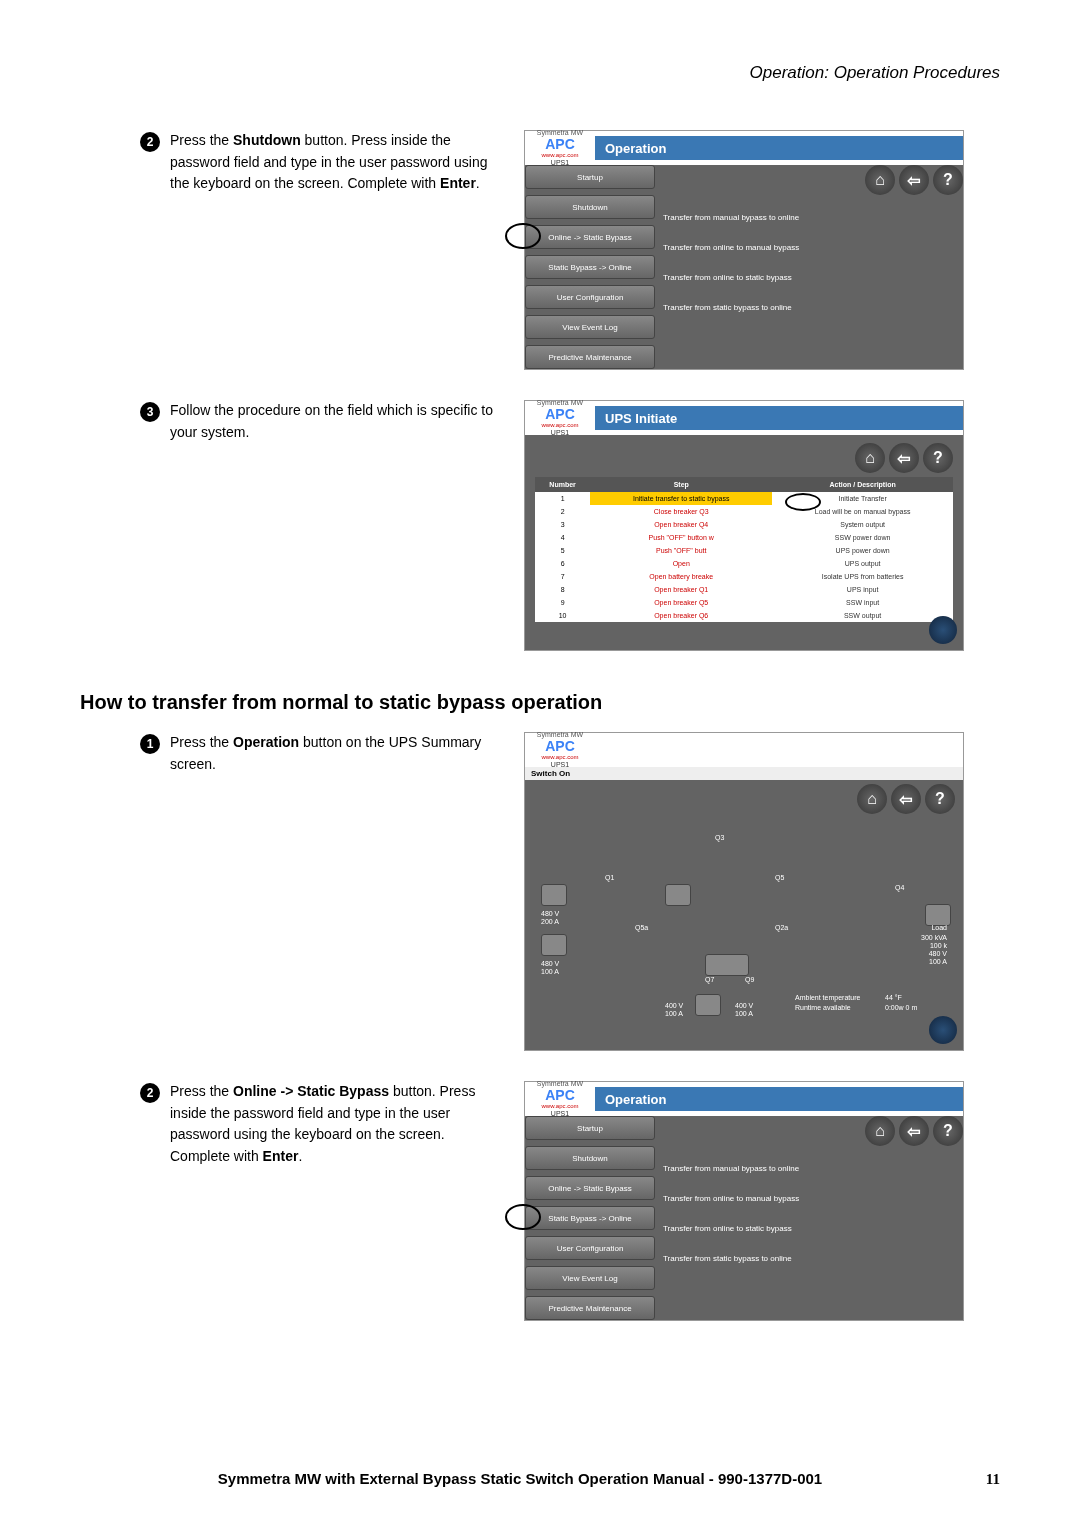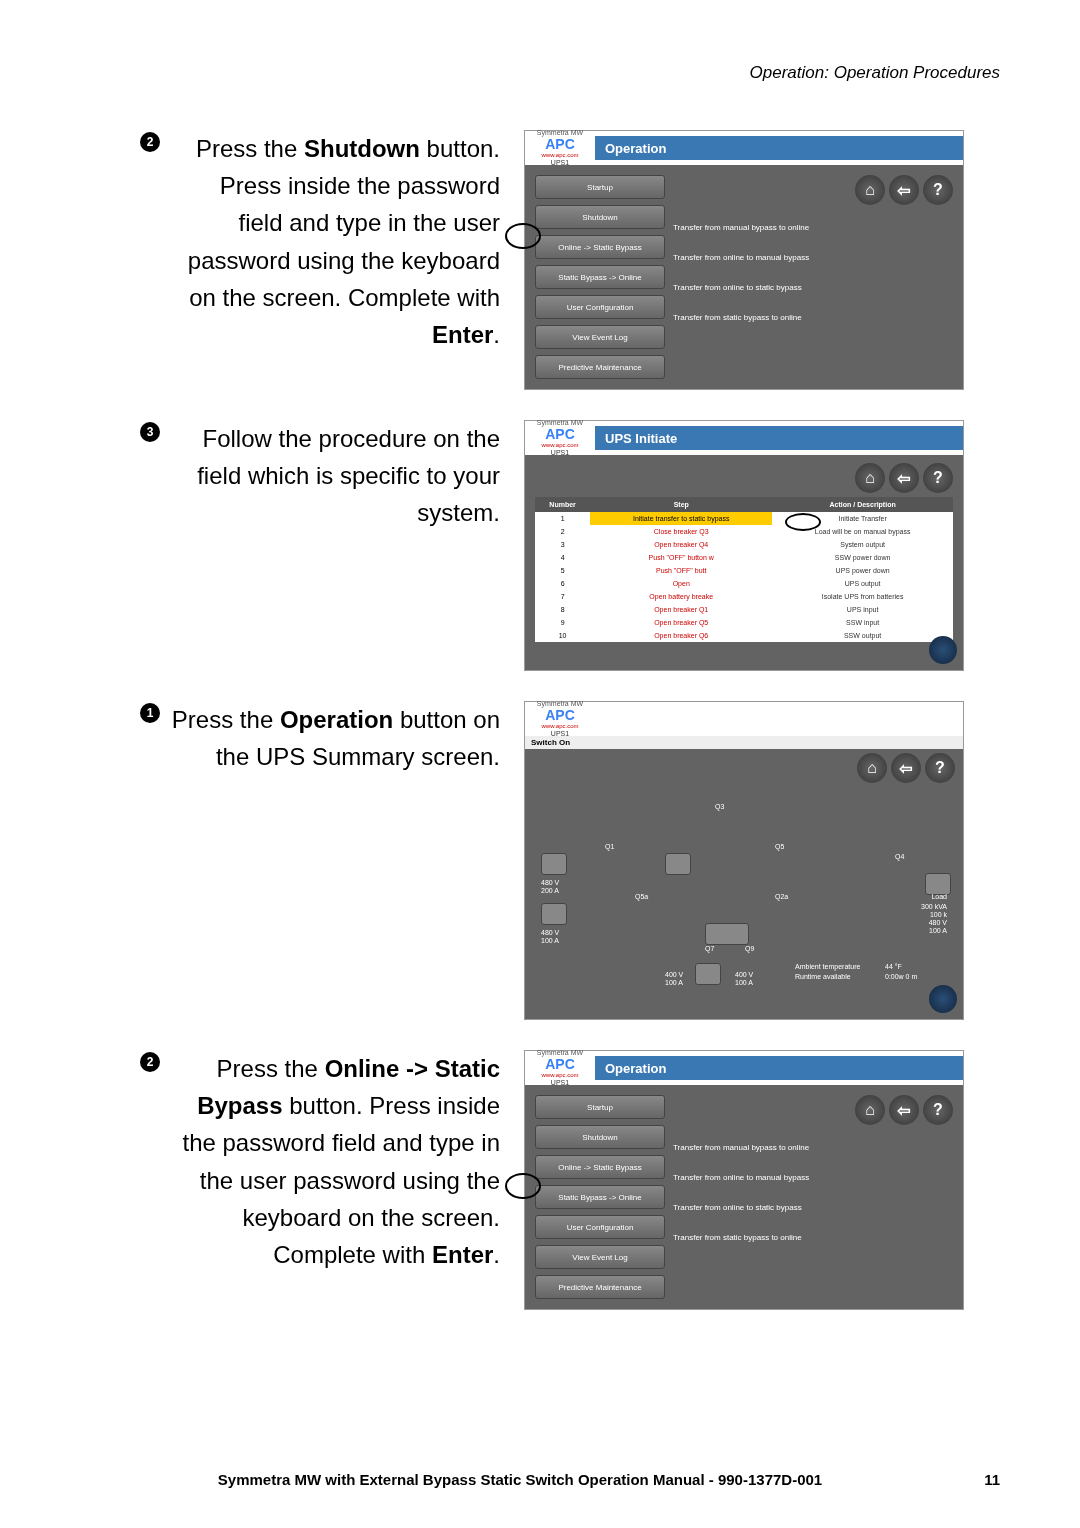--- a/index.html
+++ b/index.html
@@ -23,21 +23,21 @@
   .content { margin-top: 70px; }
   .row { display: flex; gap: 24px; margin-bottom: 30px; align-items: flex-start; }
   .left-col { flex: 0 0 420px; display: flex; gap: 10px; padding-left: 60px; }
   .marker {
     width: 20px; height: 20px; min-width: 20px;
     border-radius: 50%; background: #000; color: #fff;
     font-size: 12px; font-weight: bold;
     display: flex; align-items: center; justify-content: center;
     margin-top: 2px;
   }
-  .text { font-size: 24px; line-height: 1.55; text-align: right; }
+  .text { font-size: 14px; line-height: 1.55; }
   .bold { font-weight: bold; }
   .section-title { font-size: 20px; font-weight: bold; margin: 40px 0 18px 0; }
   .shot {
     width: 440px; border: 1px solid #999; background: #fff;
     position: relative;
   }
   .shot-header {
     display: flex; align-items: center; height: 34px;
     background: #fff; position: relative;
   }
@@ -51,21 +51,21 @@
   .title-bar {
     background: #3a78b4; color: #fff; font-size: 13px; font-weight: bold;
     height: 24px; display: flex; align-items: center; padding: 0 10px;
     flex: 1;
   }
   .status-badge {
     position: absolute; top: 3px; right: 10px;
     background: #0a0; color: #fff; font-size: 9px; padding: 2px 8px;
     border-radius: 3px;
   }
-  .shot-body { background: #636363; padding: 10px; display: flex; gap: 8px; }
+  .shot-body { background: #636363; display: flex; gap: 8px; }
   .op-left { width: 130px; display: flex; flex-direction: column; gap: 6px; }
   .op-right { flex: 1; display: flex; flex-direction: column; gap: 6px; position: relative; }
   .op-btn {
     background: linear-gradient(#888,#666); color:#fff; font-size: 8px;
     border: 1px solid #444; border-radius: 3px; height: 24px;
     display: flex; align-items: center; justify-content: center;
     text-align: center;
   }
   .op-label { color: #fff; font-size: 8px; height: 24px; display: flex; align-items: center; }
   .icon-row { display: flex; gap: 4px; justify-content: flex-end; margin-bottom: 4px; }
@@ -92,21 +92,21 @@
   .sys-bar { background:#eee; color:#000; font-size:8px; font-weight:bold; padding:2px 6px; }
   .diag { position:relative; height:190px; margin-top:6px; }
   .node { position:absolute; width:26px; height:22px; background:#888; border:1px solid #444; border-radius:3px; }
   .lbl { position:absolute; color:#fff; font-size:7px; }
   .footer {
     position: absolute; bottom: 40px; left: 80px; right: 80px;
     display: flex; justify-content: space-between; align-items: baseline;
     font-size: 15px;
   }
   .footer .f-left { font-weight: bold; flex:1; text-align:center; }
-  .footer .f-page { font-weight: bold; width:40px; text-align:right; }
+  .footer .f-page { font-weight: bold; width:40px; text-align:right;font-family:Liberation Serif, serif; }
   .nav-icon{ position:absolute; bottom:6px; right:6px; width:28px; height:28px; border-radius:50%; background:radial-gradient(#2a4f77,#11233a); }
 </style>
 </head>
 <body>
 
 <div class="header-right">Operation: Operation Procedures</div>
 
 <div class="content">
 
   <div class="row">
@@ -236,20 +236,21 @@
                 <td class="desc">SSW output</td>
               </tr>
             </tbody>
         </table>
         <div class="nav-icon"></div>
         <div class="pointer-circle" style="left:260px; top:58px; width:36px;height:18px;"></div>
       </div>
     </div>
   </div>
 
+  <h2 class="section-title">How to transfer from normal to static bypass operation</h2>
 
   <div class="row">
     <div class="left-col">
       <div class="marker">1</div>
       <div class="text">
         <span>Press the </span><span class="bold">Operation</span><span> button on the UPS Summary screen.</span>
       </div>
     </div>
     <div class="shot" style="position:relative;">
       <div class="status-badge">Normal</div>

